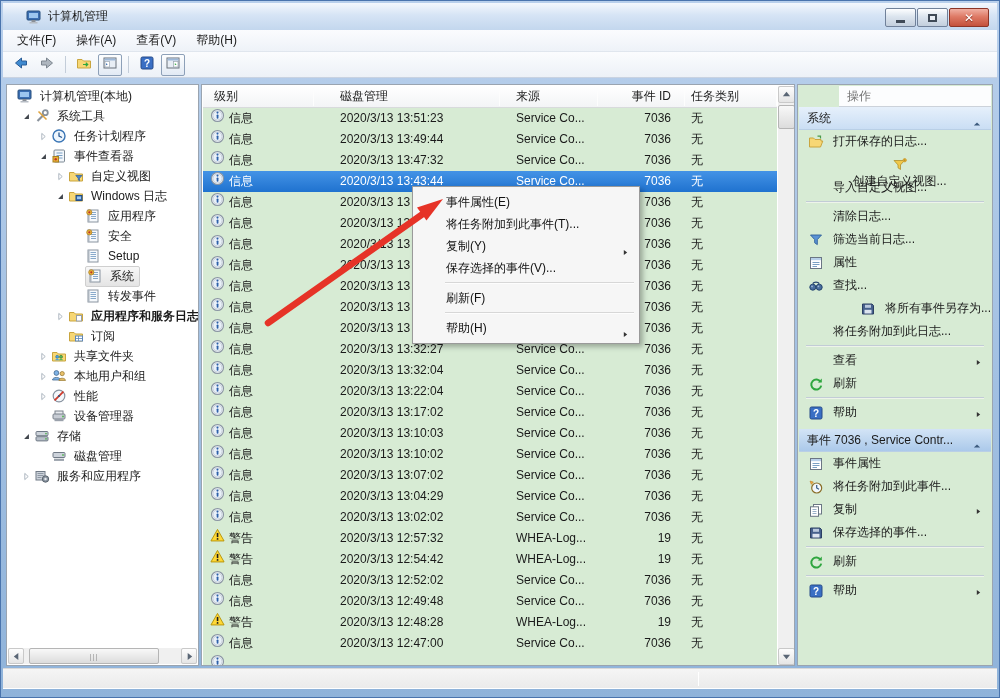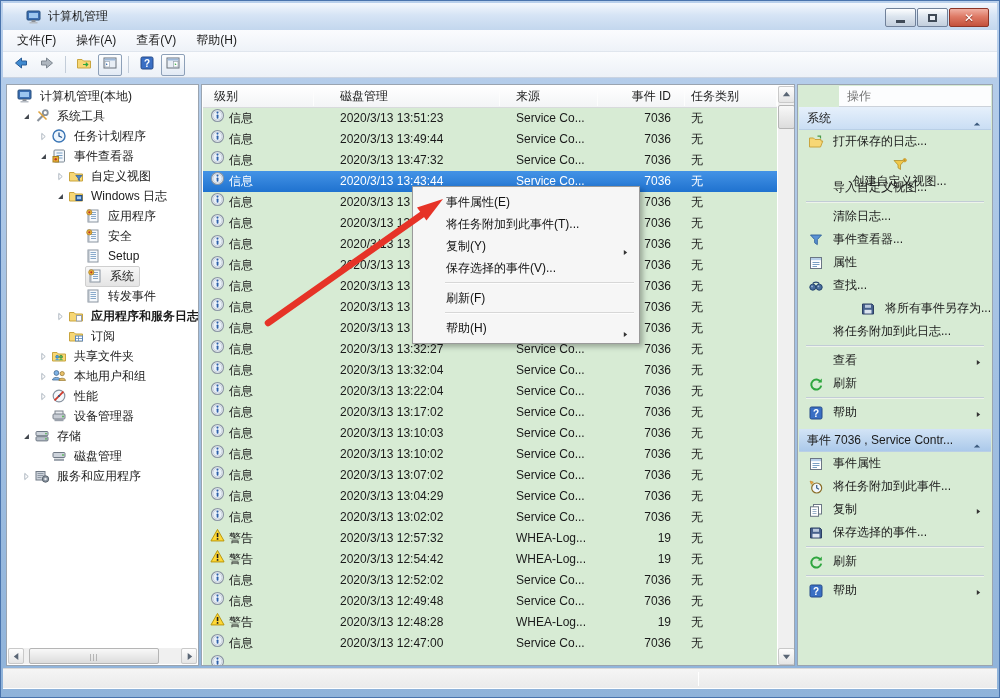--- a/index.html
+++ b/index.html
@@ -854,21 +854,21 @@
       </div>
       <div class="ap-sep" style="top: 116px;"></div>
       <div class="ap-item" style="top: 120px;">
         <span style="flex: 0 0 16px; margin-left: 9px;"></span>
         <span class="ap-label">清除日志...</span>
       </div>
       <div class="ap-item" style="top: 143px;">
         <span class="ap-ico"><svg width="16" height="16" viewBox="0 0 16 16">
             <path d="M2.5 3 h11 l-4.2 4.6 v5 l-2.6 -1.8 v-3.2 Z" fill="#5b93d5" stroke="#2c5d99" stroke-width=".9"></path>
           </svg></span>
-        <span class="ap-label">事件查看器...</span>
+        <span class="ap-label">筛选当前日志...</span>
       </div>
       <div class="ap-item" style="top: 166px;">
         <span class="ap-ico"><svg width="16" height="16" viewBox="0 0 16 16">
             <rect x="2.5" y="2.5" width="11" height="11" fill="#fff" stroke="#6b7684"></rect>
             <rect x="3" y="3" width="10" height="2.2" fill="#b8d0ea"></rect>
             <path d="M4.5 7.5h7M4.5 9.5h7M4.5 11.5h4.5" stroke="#7aa0c4"></path>
           </svg></span>
         <span class="ap-label">属性</span>
       </div>
       <div class="ap-item" style="top: 189px;">

